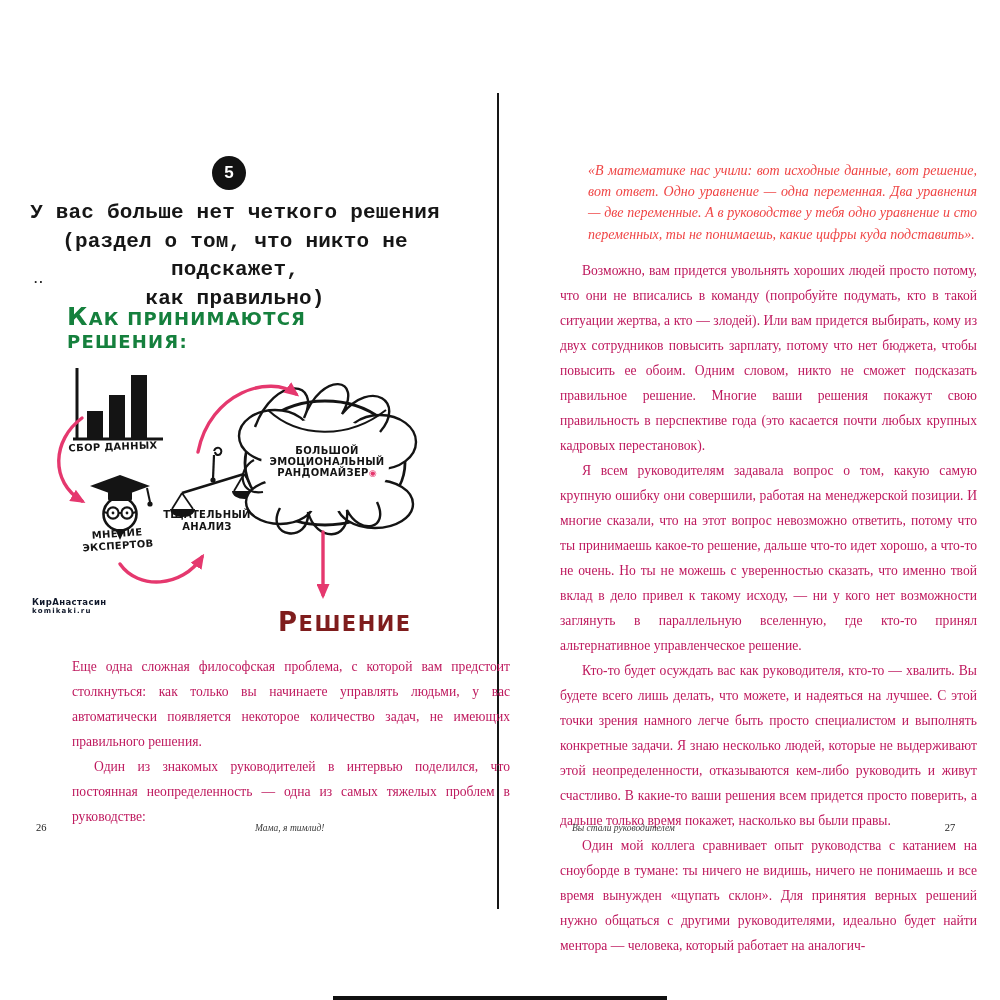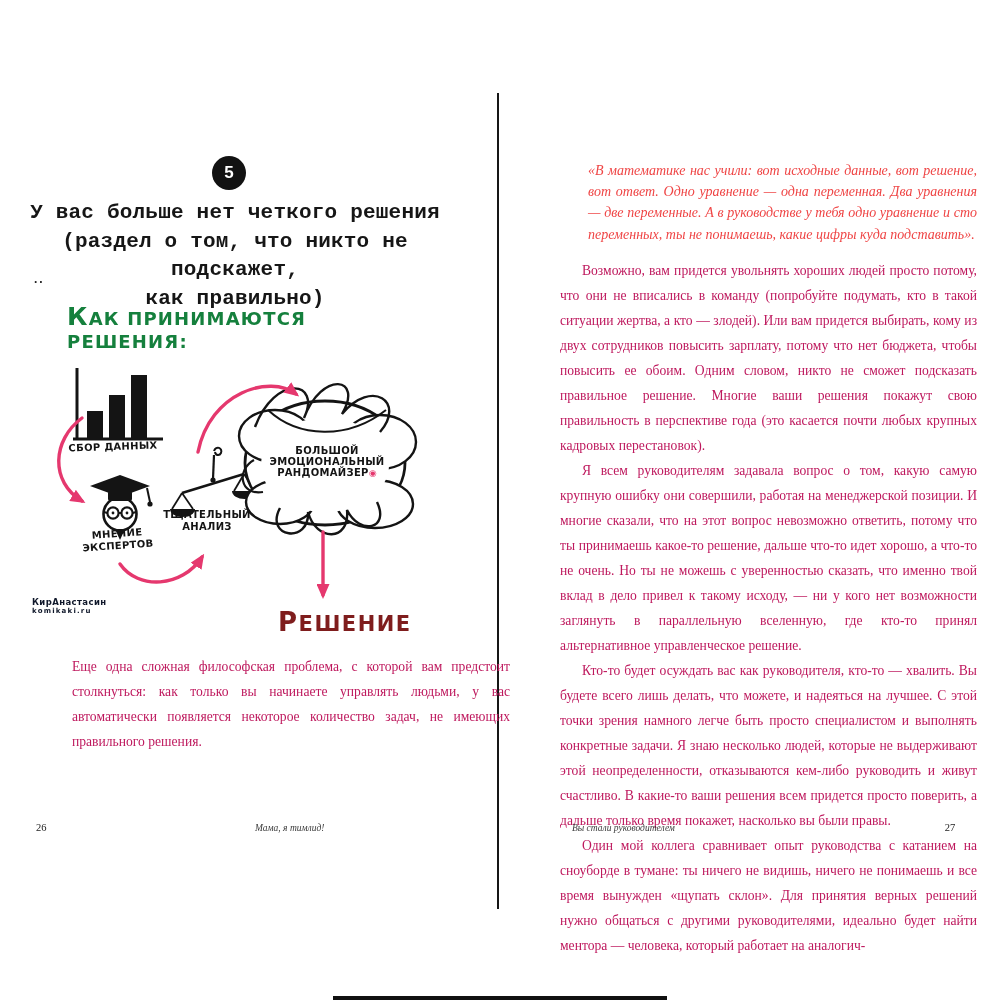--- a/index.html
+++ b/index.html
@@ -182,20 +182,21 @@
 
   <div class="abs signature">
     <div class="s1">КирАнастасин</div>
     <div class="s2">komikaki.ru</div>
   </div>
 
   <div class="abs result-label">Решение</div>
 
   <div class="abs body-text body-left">
     <p>Еще одна сложная философская проблема, с которой вам предстоит столкнуться: как только вы начинаете управлять людьми, у вас автоматически появляется некоторое количество задач, не имеющих правильного решения.</p>
+    <p class="indent">Один из знакомых руководителей в интервью поделился, что постоянная неопределенность — одна из самых тяжелых проблем в руководстве:</p>
   </div>
 
   <div class="abs footer-num f-26">26</div>
   <div class="abs footer-run f-lrun">Мама, я тимлид!</div>
 </div>
 
 <div>
 
   <div class="abs quote">«В математике нас учили: вот исходные данные, вот решение, вот ответ. Одно уравнение — одна переменная. Два уравнения — две переменные. А в руководстве у тебя одно уравнение и сто переменных, ты не понимаешь, какие цифры куда подставить».</div>
 

